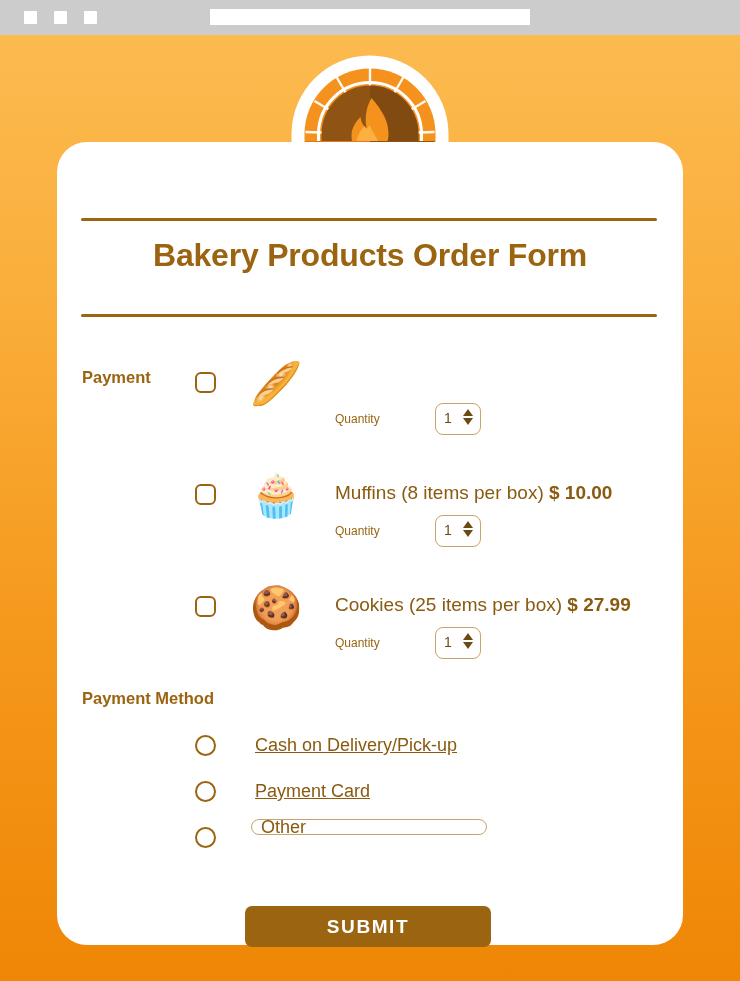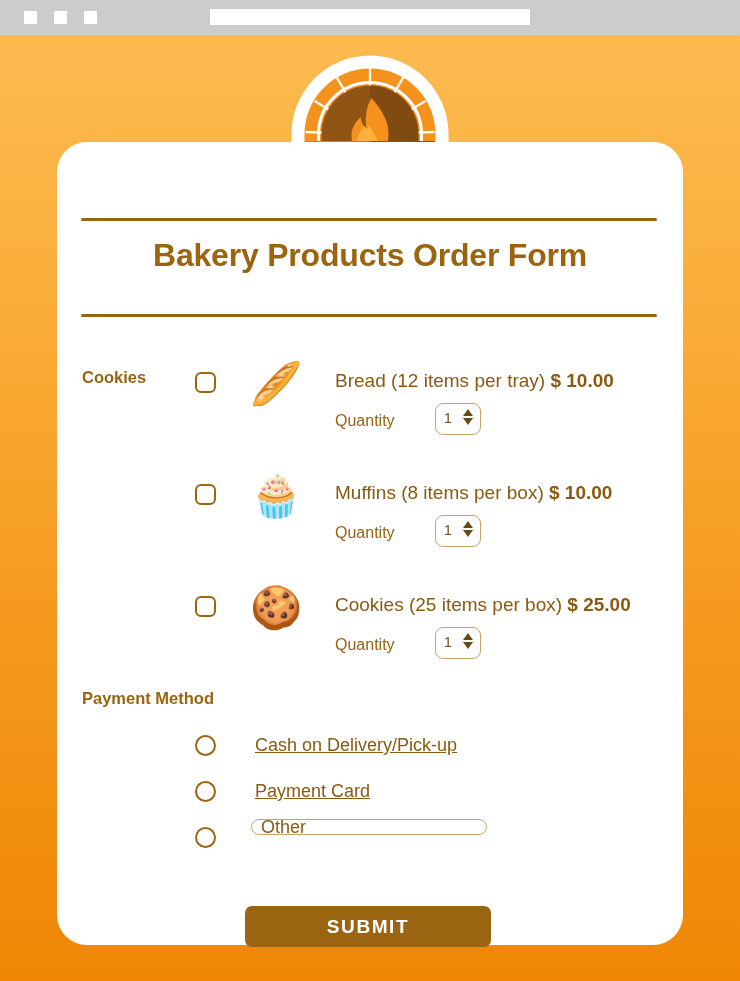--- a/index.html
+++ b/index.html
@@ -149,21 +149,21 @@
   }
   .prod-price {
     font-weight: bold;
     color: #8A5A10;
   }
 
   .qty-label {
     position: absolute;
     left: 278px;
     top: 54px;
-    font-size: 16px;
+    font-size: 12px;
     color: #9A6410;
   }
 
   .stepper {
     position: absolute;
     left: 378px;
     top: 45px;
     width: 46px;
     height: 32px;
     border: 1.5px solid #C9A46A;
@@ -304,29 +304,25 @@
       <text x="82.5" y="116" text-anchor="middle" fill="#FFFFFF" font-family="Liberation Sans, sans-serif" font-size="17" font-weight="bold" letter-spacing="0.3">ABC BAKERY</text>
     </svg>
   </div>
 
   <div class="card">
 
     <div class="divider top"></div>
     <div class="page-title">Bakery Products Order Form</div>
     <div class="divider bottom"></div>
 
-    <div class="section-label products">Cookies</div>
+    <div class="section-label products">Payment</div>
 
     <div class="product-row r0">
       <div class="chk"></div>
       <div class="prod-emoji">🥖</div>
-      <div class="prod-text">
-        <span>Bread (12 items per tray)</span>
-        <span class="prod-price">$ 10.00</span>
-      </div>
       <div class="qty-label">Quantity</div>
       <div class="stepper">
         <span class="val">1</span>
         <span class="arrows">
           <span class="arrow-up"></span>
           <span class="arrow-down"></span>
         </span>
       </div>
     </div>
 
@@ -345,21 +341,21 @@
           <span class="arrow-down"></span>
         </span>
       </div>
     </div>
 
     <div class="product-row r2">
       <div class="chk"></div>
       <div class="prod-emoji">🍪</div>
       <div class="prod-text">
         <span>Cookies (25 items per box)</span>
-        <span class="prod-price">$ 25.00</span>
+        <span class="prod-price">$ 27.99</span>
       </div>
       <div class="qty-label">Quantity</div>
       <div class="stepper">
         <span class="val">1</span>
         <span class="arrows">
           <span class="arrow-up"></span>
           <span class="arrow-down"></span>
         </span>
       </div>
     </div>

